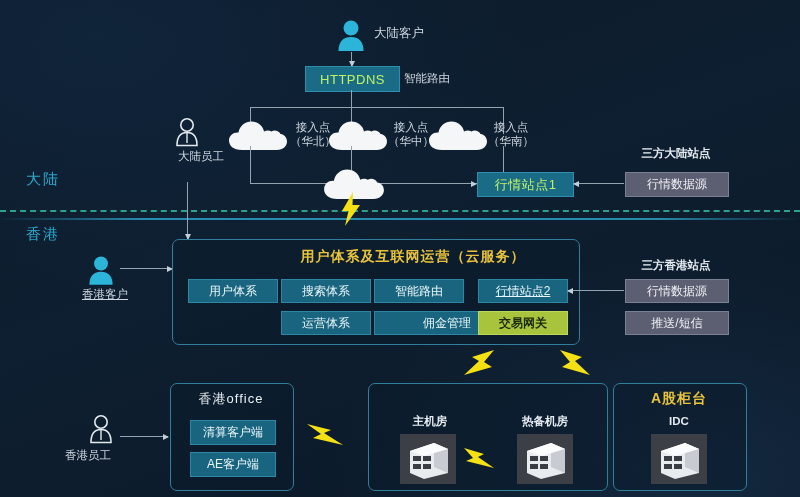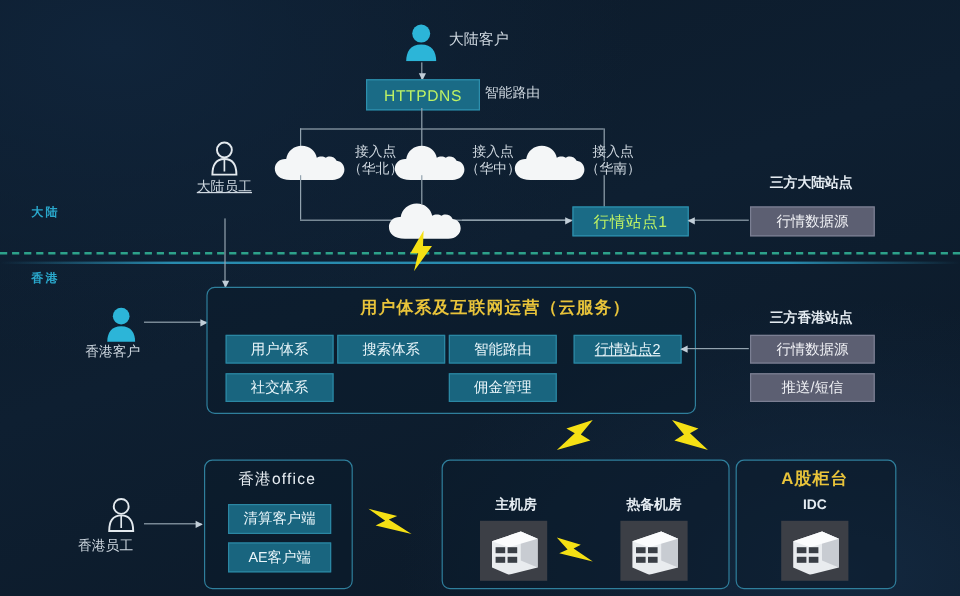--- a/index.html
+++ b/index.html
@@ -47,21 +47,21 @@
     position:absolute;left:0;right:0;text-align:center;
     color:#e8c33a;font-size:14px;font-weight:bold;letter-spacing:1px;
   }
   .panel-title.white{color:#e9eff4;font-weight:normal;font-size:13px;}
   .cap{
     position:absolute;color:#cfd8e0;font-size:11.5px;line-height:14px;
     white-space:nowrap;text-align:center;
   }
   .cap.b{font-weight:bold;color:#e4ebf1;}
   .region{
-    position:absolute;color:#2aa8cc;font-size:10px;font-weight:bold;letter-spacing:2px;
+    position:absolute;color:#2aa8cc;font-size:15px;font-weight:normal;letter-spacing:2px;
   }
   .line{position:absolute;background:#93a3af;}
   .hline{height:1px;}
   .vline{width:1px;}
   .divider{
     position:absolute;left:0;right:0;height:0;
     border-top:2px dashed #2fa98f;opacity:.95;
   }
   .grad-rule{
     position:absolute;height:2px;left:0;right:0;
@@ -181,54 +181,55 @@
       <i></i>
     </div>
 
   <div class="abs person-out" style="left:175px;top:117px;">
     <svg width="24" height="30" viewBox="0 0 24 30">
       <circle cx="12" cy="8" r="6.2" fill="none" stroke="#e3e9ee" stroke-width="1.6"></circle>
       <path d="M12 15.5 C4.5 15.5 2 21 2 28.5 L22 28.5 C22 21 19.5 15.5 12 15.5 Z" fill="none" stroke="#e3e9ee" stroke-width="1.6"></path>
       <path d="M12 16 L12 26" stroke="#e3e9ee" stroke-width="1.4"></path>
     </svg>
   </div>
-  <div class="cap" style="left:157px;top:149px;width:60px;white-space:normal;line-height:15px;text-decoration:underline;">大陆员工</div>
+  <div class="cap" style="left:171px;top:149px;width:60px;white-space:normal;line-height:15px;">大陆员工</div>
 
   <div class="arrow-v" style="left:187px;top:182px;height:57px;">
       <i></i>
     </div>
 
   <div class="abs bolt" style="left:340px;top:192px;">
     <svg width="22" height="34" viewBox="0 0 22 34">
       <path d="M13 0 L2 19 L8.5 19 L5 34 L20 13 L12.5 13 Z" fill="#f5e014"></path>
     </svg>
   </div>
 
   <div class="abs person-solid" style="left:88px;top:255px;">
     <svg width="26" height="30" viewBox="0 0 28 32">
       <circle cx="14" cy="9" r="7.5" fill="#2cb5d8"></circle>
       <path d="M14 18 C5 18 1.5 24 1.5 32 L26.5 32 C26.5 24 23 18 14 18 Z" fill="#2cb5d8"></path>
     </svg>
   </div>
-  <div class="cap" style="left:64px;top:287px;width:60px;">香港客户</div>
+  <div class="cap" style="left:75px;top:287px;width:60px;text-decoration:underline;">香港客户</div>
   <div class="arrow-h" style="left:120px;top:268px;width:52px;height:1px;background:#93a3af;">
       <i></i>
     </div>
 
   <div class="panel abs" style="left:172px;top:239px;width:406px;height:104px;"></div>
   <div class="panel-title" style="left:172px;top:248px;width:482px;">用户体系及互联网运营（云服务）</div>
 
   <div class="teal-chip abs" style="left:281px;top:279px;width:88px;height:22px;">搜索体系</div>
   <div class="teal-chip abs" style="left:188px;top:279px;width:88px;height:22px;">用户体系</div>
   <div class="teal-chip abs" style="left:374px;top:279px;width:88px;height:22px;">智能路由</div>
 
-  <div class="teal-chip abs" style="left:188px;top:311px;width:88px;height:22px;">社交体系</div>
-  <div class="teal-chip abs" style="left:374px;top:311px;width:88px;height:22px;">佣金管理</div>
+  <div class="teal-chip abs" style="left:281px;top:311px;width:88px;height:22px;">运营体系</div>
+  <div class="teal-chip abs" style="left:374px;top:311px;width:88px;height:22px;padding-left:28px;">佣金管理</div>
 
   <div class="teal-chip abs" style="left:478px;top:279px;width:88px;height:22px;text-decoration:underline;">行情站点2</div>
+  <div class="green-chip abs" style="left:478px;top:311px;width:88px;height:22px;">交易网关</div>
 
   <div class="cap b" style="left:617px;top:258px;width:118px;">三方香港站点</div>
   <div class="grey-chip abs" style="left:625px;top:279px;width:102px;height:22px;">行情数据源</div>
   <div class="grey-chip abs" style="left:625px;top:311px;width:102px;height:22px;">推送/短信</div>
   <div class="arrow-h left" style="left:568px;top:290px;width:56px;height:1px;background:#93a3af;">
       <i></i>
     </div>
 
   <div class="abs bolt" style="left:462px;top:348px;">
     <svg width="34" height="30" viewBox="0 0 34 30">

